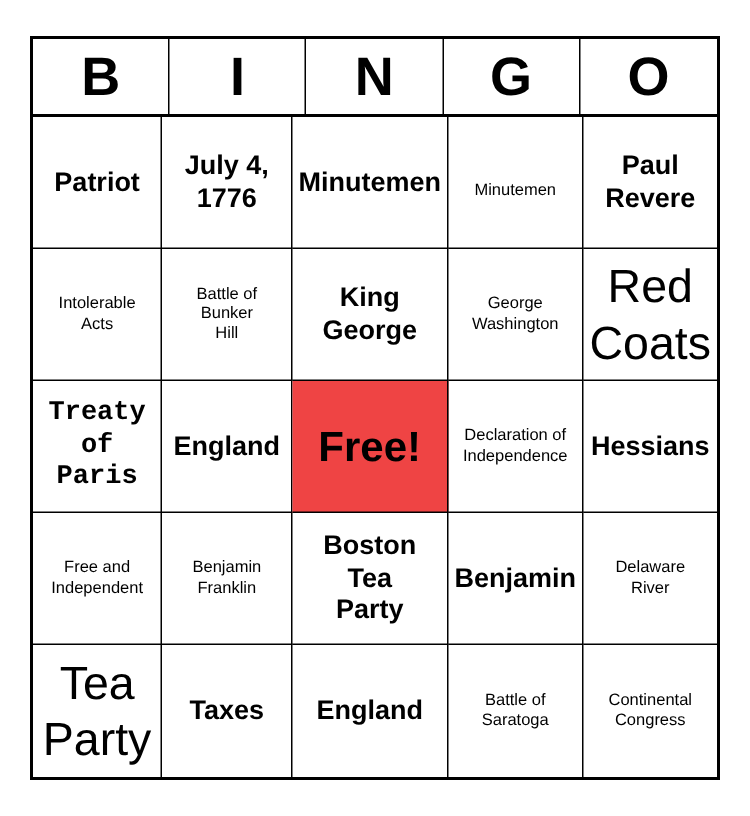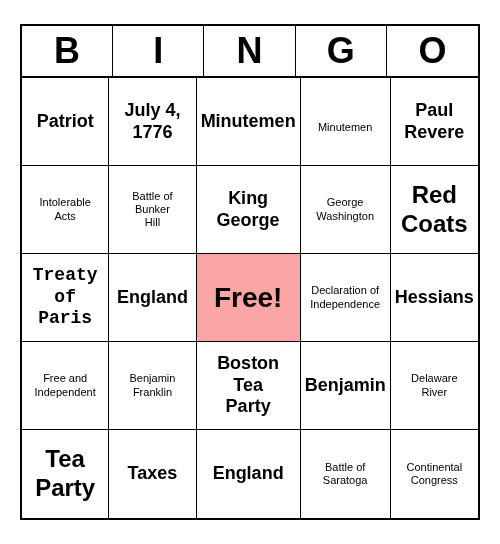--- a/index.html
+++ b/index.html
@@ -49,22 +49,22 @@
     .bingo-cell:nth-child(5n) {
       border-right: none;
     }
     .bingo-cell:nth-child(n+21) {
       border-bottom: none;
     }
     .bingo-cell .cell-text {
       font-size: 14px;
     }
     .bingo-cell.large-text .cell-text {
-      font-size: 24px;
-      font-weight: bold;
+      font-size: 31px;
+      font-weight: normal;
     }
     .bingo-cell.medium-text .cell-text {
       font-size: 18px;
       font-weight: bold;
     }
     .bingo-cell.small-text .cell-text {
       font-size: 11px;
     }
     .bingo-cell.free-cell .cell-text {
       font-size: 28px;
@@ -121,21 +121,21 @@
         <span class="cell-text" style="white-space: pre-line;">Red
 Coats</span>
       </div>
       <div class="bingo-cell medium-text">
         <span class="cell-text" style="white-space: pre-line; font-family: Liberation Mono, monospace;">Treaty
 of Paris</span>
       </div>
       <div class="bingo-cell medium-text">
         <span class="cell-text" style="white-space: pre-line;">England</span>
       </div>
-      <div class="bingo-cell free-cell" style="background-color: #fca5a5; justify-content: center;">
+      <div class="bingo-cell free-cell" style="background-color: #ef4444; justify-content: center;">
         <span class="cell-text" style="white-space: pre-line;">Free!</span>
       </div>
       <div class="bingo-cell small-text">
         <span class="cell-text" style="white-space: pre-line;">Declaration of
 Independence</span>
       </div>
       <div class="bingo-cell medium-text">
         <span class="cell-text" style="white-space: pre-line;">Hessians</span>
       </div>
       <div class="bingo-cell small-text">

